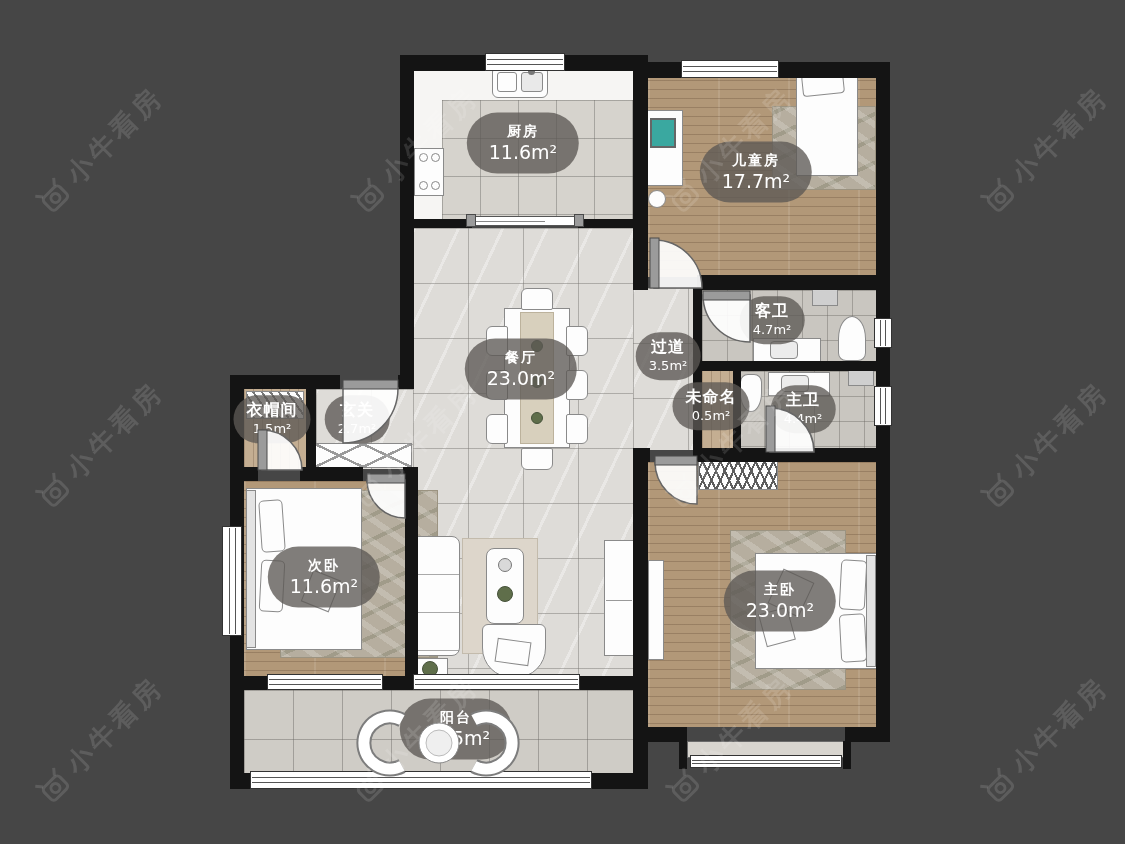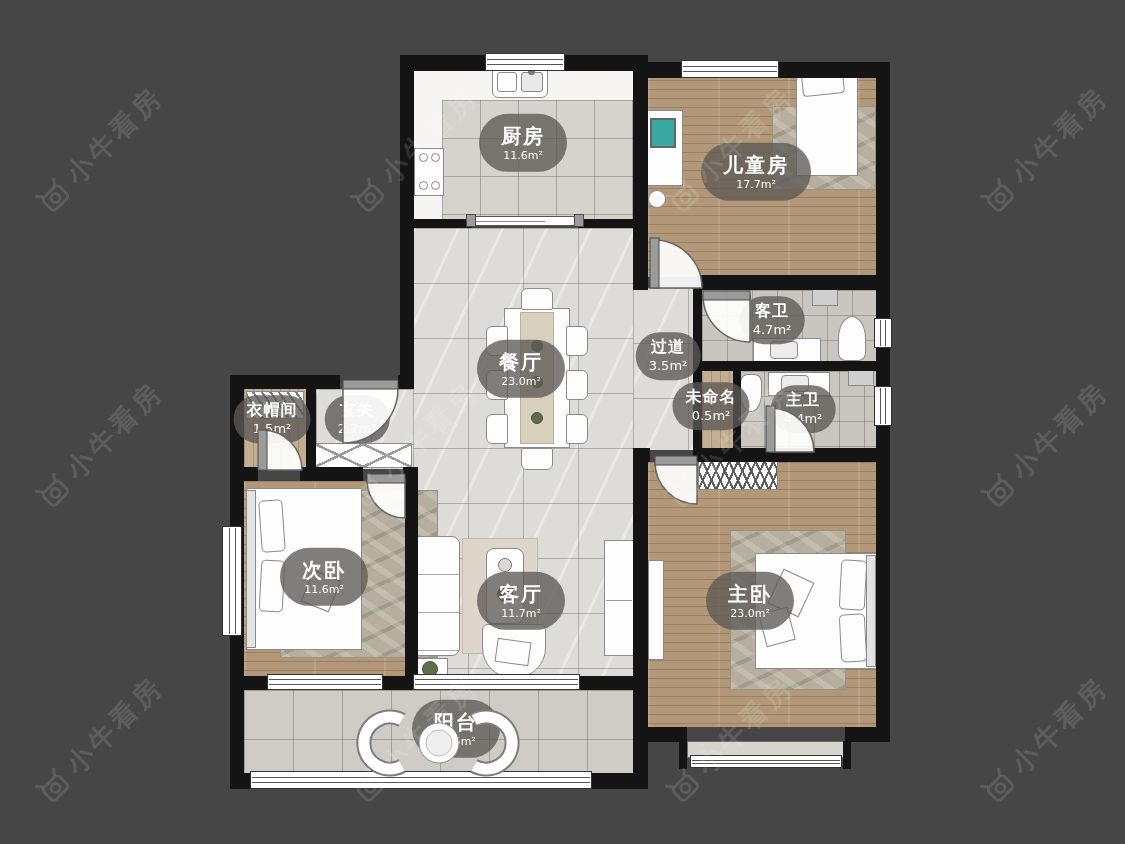--- a/index.html
+++ b/index.html
@@ -48,22 +48,22 @@
   .hatch{background-image:repeating-linear-gradient(55deg, transparent 0 5px, #777 5px 7px);}
   .zigzag{background-image:repeating-linear-gradient(65deg, transparent 0 6px, #5c5c5c 6px 8px),
                            repeating-linear-gradient(-65deg, transparent 0 6px, #5c5c5c 6px 8px);}
   .shoex{background-image:linear-gradient(to top right, transparent 47%, #9a9a9a 47% 53%, transparent 53%),
                           linear-gradient(to bottom right, transparent 47%, #9a9a9a 47% 53%, transparent 53%);
          background-size:50% 100%;background-repeat:repeat-x;}
   .plant{border-radius:50%;background:#5f6e4a;border:1px solid #46523a;}
   
   .pill{position:absolute;transform:translate(-50%,-50%);background:rgba(92,89,84,.78);color:#fff;
         border-radius:48px;text-align:center;padding:9px 22px;line-height:1.3;white-space:nowrap;z-index:40;}
-  .pill .nm{display:block;font-size:20px;font-weight:700;letter-spacing:2px;}
-  .pill .ar{display:block;font-size:11px;}
+  .pill .nm{display:block;font-size:14px;font-weight:700;letter-spacing:2px;}
+  .pill .ar{display:block;font-size:19px;}
   .pill.small{padding:5px 13px;}
   .pill.small .nm{font-size:16px;letter-spacing:1px;}
   .pill.small .ar{font-size:13px;}
   .overlay{position:absolute;left:0;top:0;z-index:50;pointer-events:none;}
   
   .wm{position:absolute;transform:translate(-50%,-50%) rotate(-45deg);color:rgba(255,255,255,.13);
       font-size:27px;font-weight:700;letter-spacing:4px;display:flex;align-items:center;gap:7px;
       z-index:60;pointer-events:none;white-space:nowrap;}
   .z1{z-index:10}.z2{z-index:15}.z3{z-index:20}.z4{z-index:30}
 </style>
@@ -246,25 +246,21 @@
       <span class="ar">1.5m²</span>
     </div>
   <div class="pill small" style="left:357px;top:419px;">
       <span class="nm">玄关</span>
       <span class="ar">2.7m²</span>
     </div>
   <div class="pill" style="left:324px;top:577px;">
       <span class="nm">次卧</span>
       <span class="ar">11.6m²</span>
     </div>
-  <div class="pill" style="left:521px;top:601px;">
-      <span class="nm">客厅</span>
-      <span class="ar">11.7m²</span>
-    </div>
-  <div class="pill" style="left:750px;top:601px;">
+  <div class="pill" style="left:780px;top:601px;">
       <span class="nm">主卧</span>
       <span class="ar">23.0m²</span>
     </div>
   <div class="pill" style="left:456px;top:729px;">
       <span class="nm">阳台</span>
       <span class="ar">11.5m²</span>
     </div>
 
   <svg class="overlay" width="1125" height="844" viewBox="0 0 1125 844">
     <g fill="rgba(255,255,255,0.92)" stroke="#666" stroke-width="1.5">

